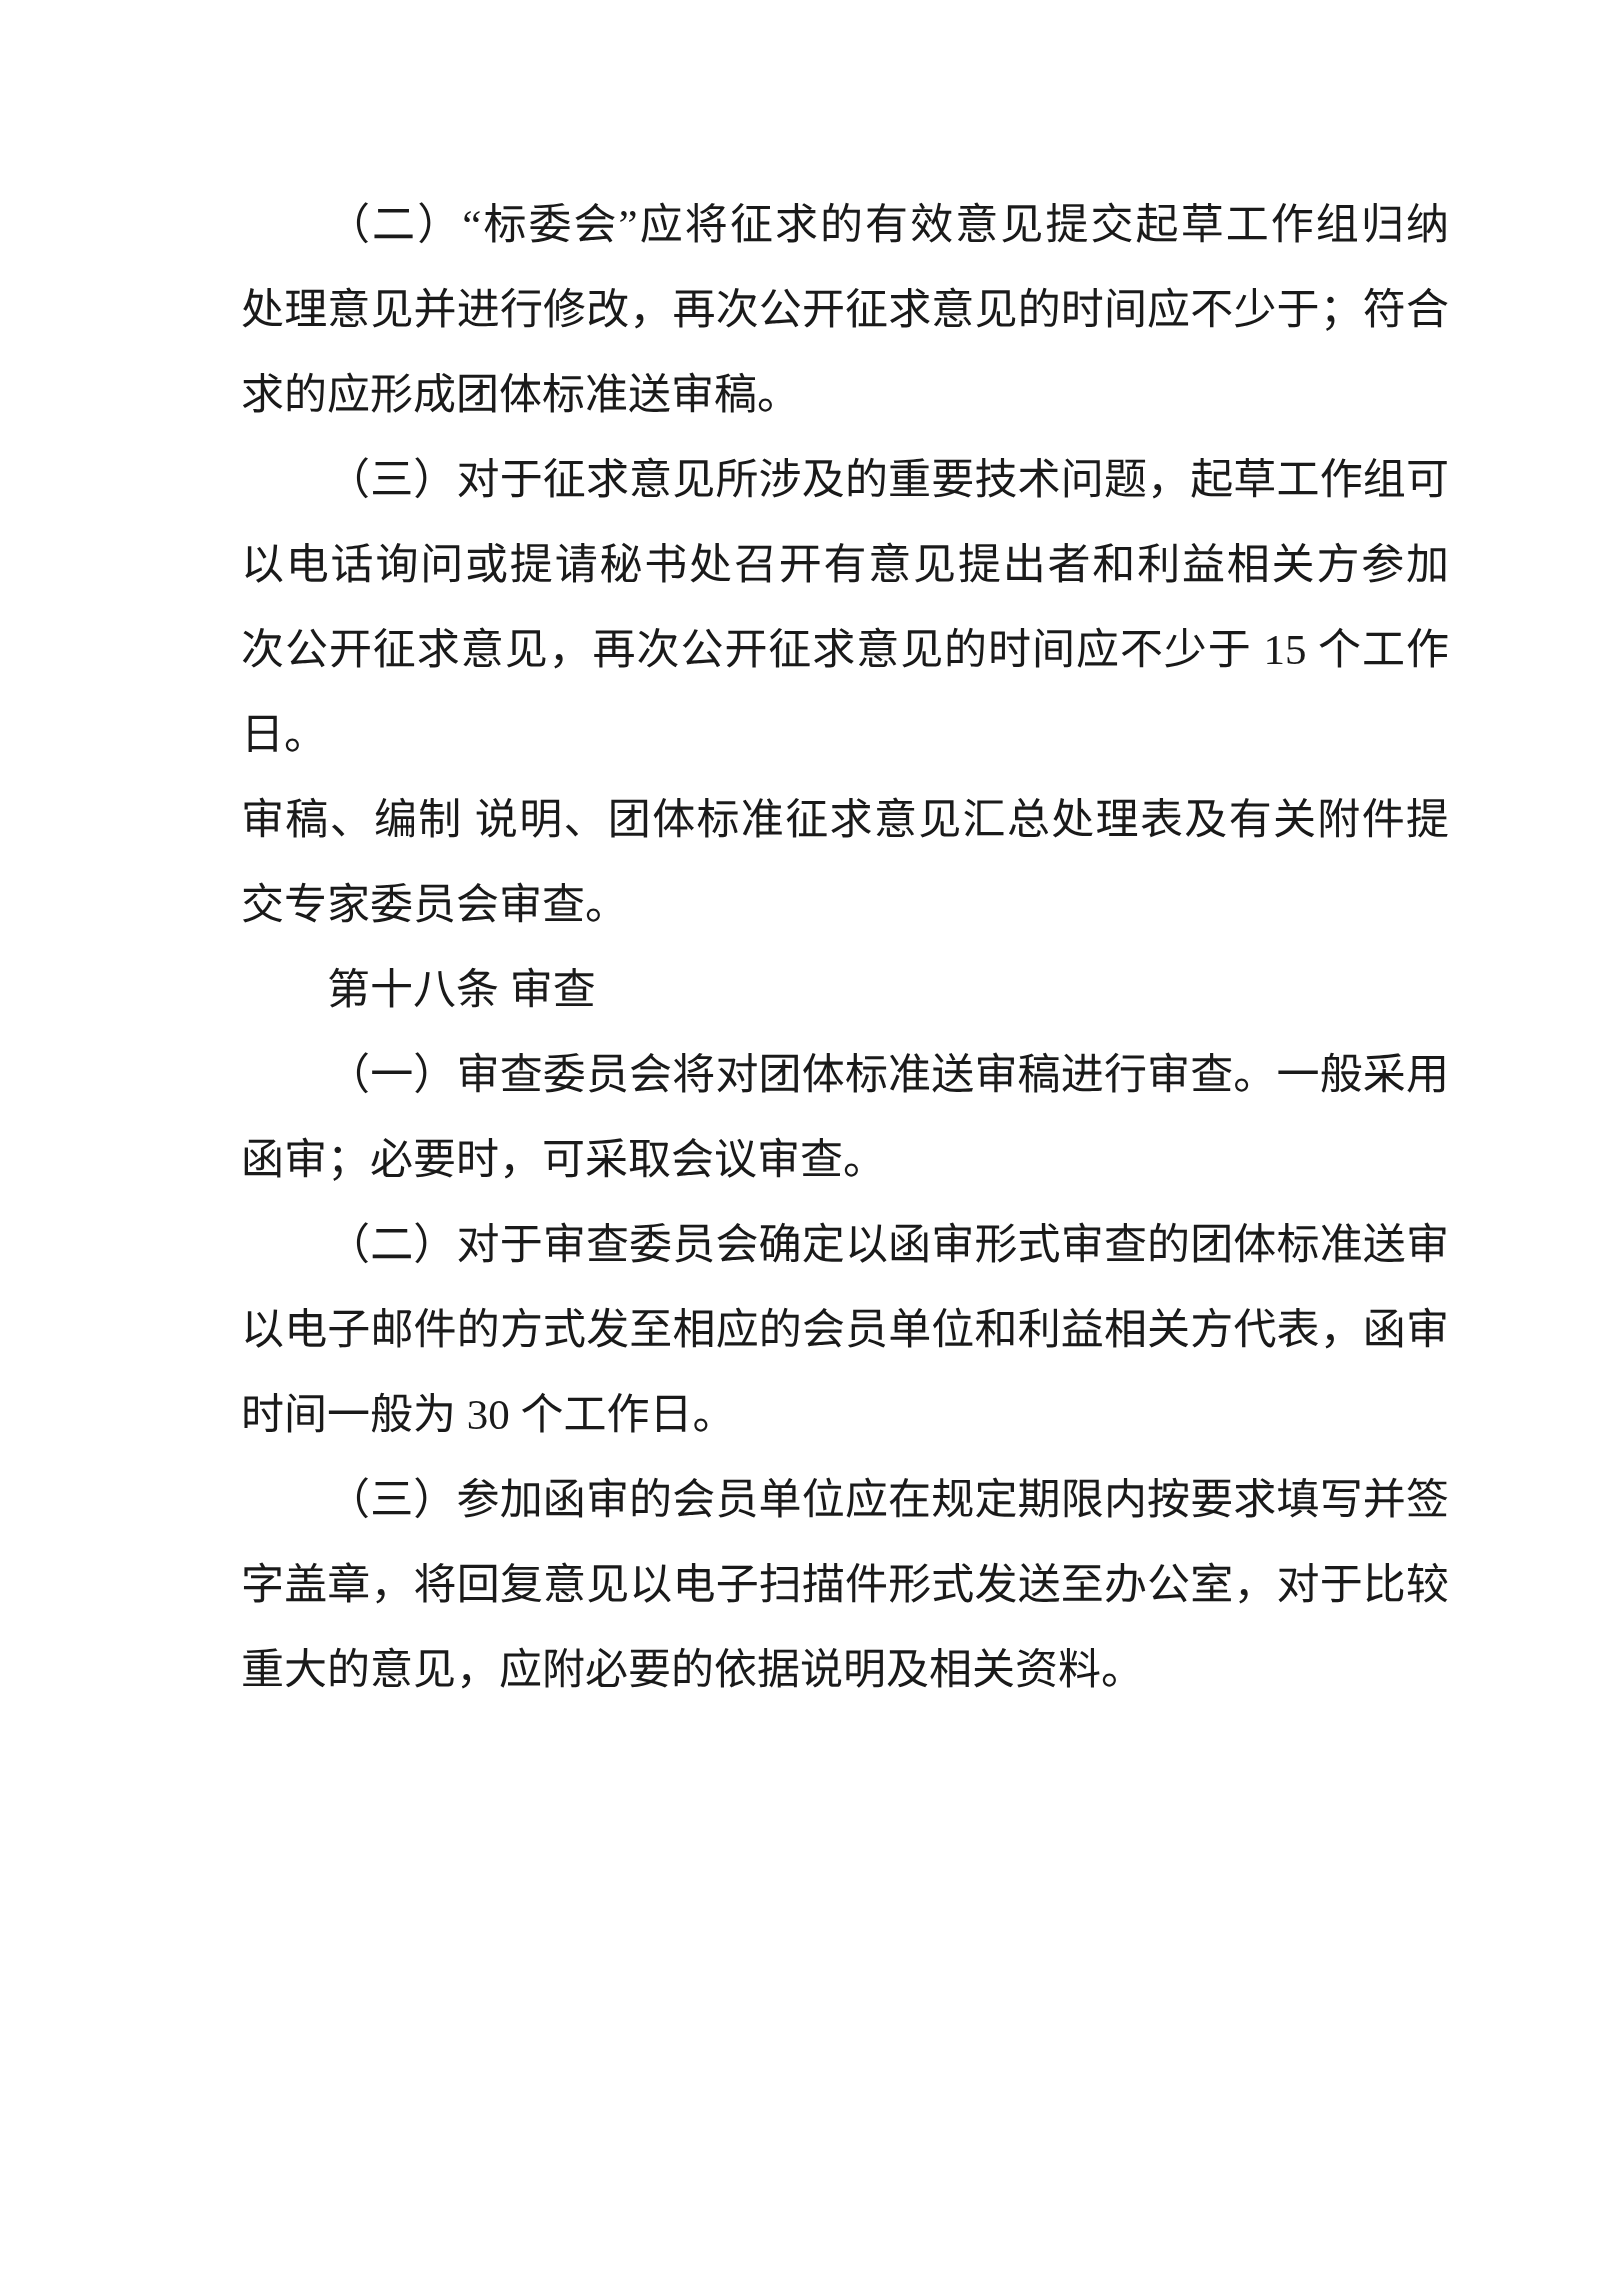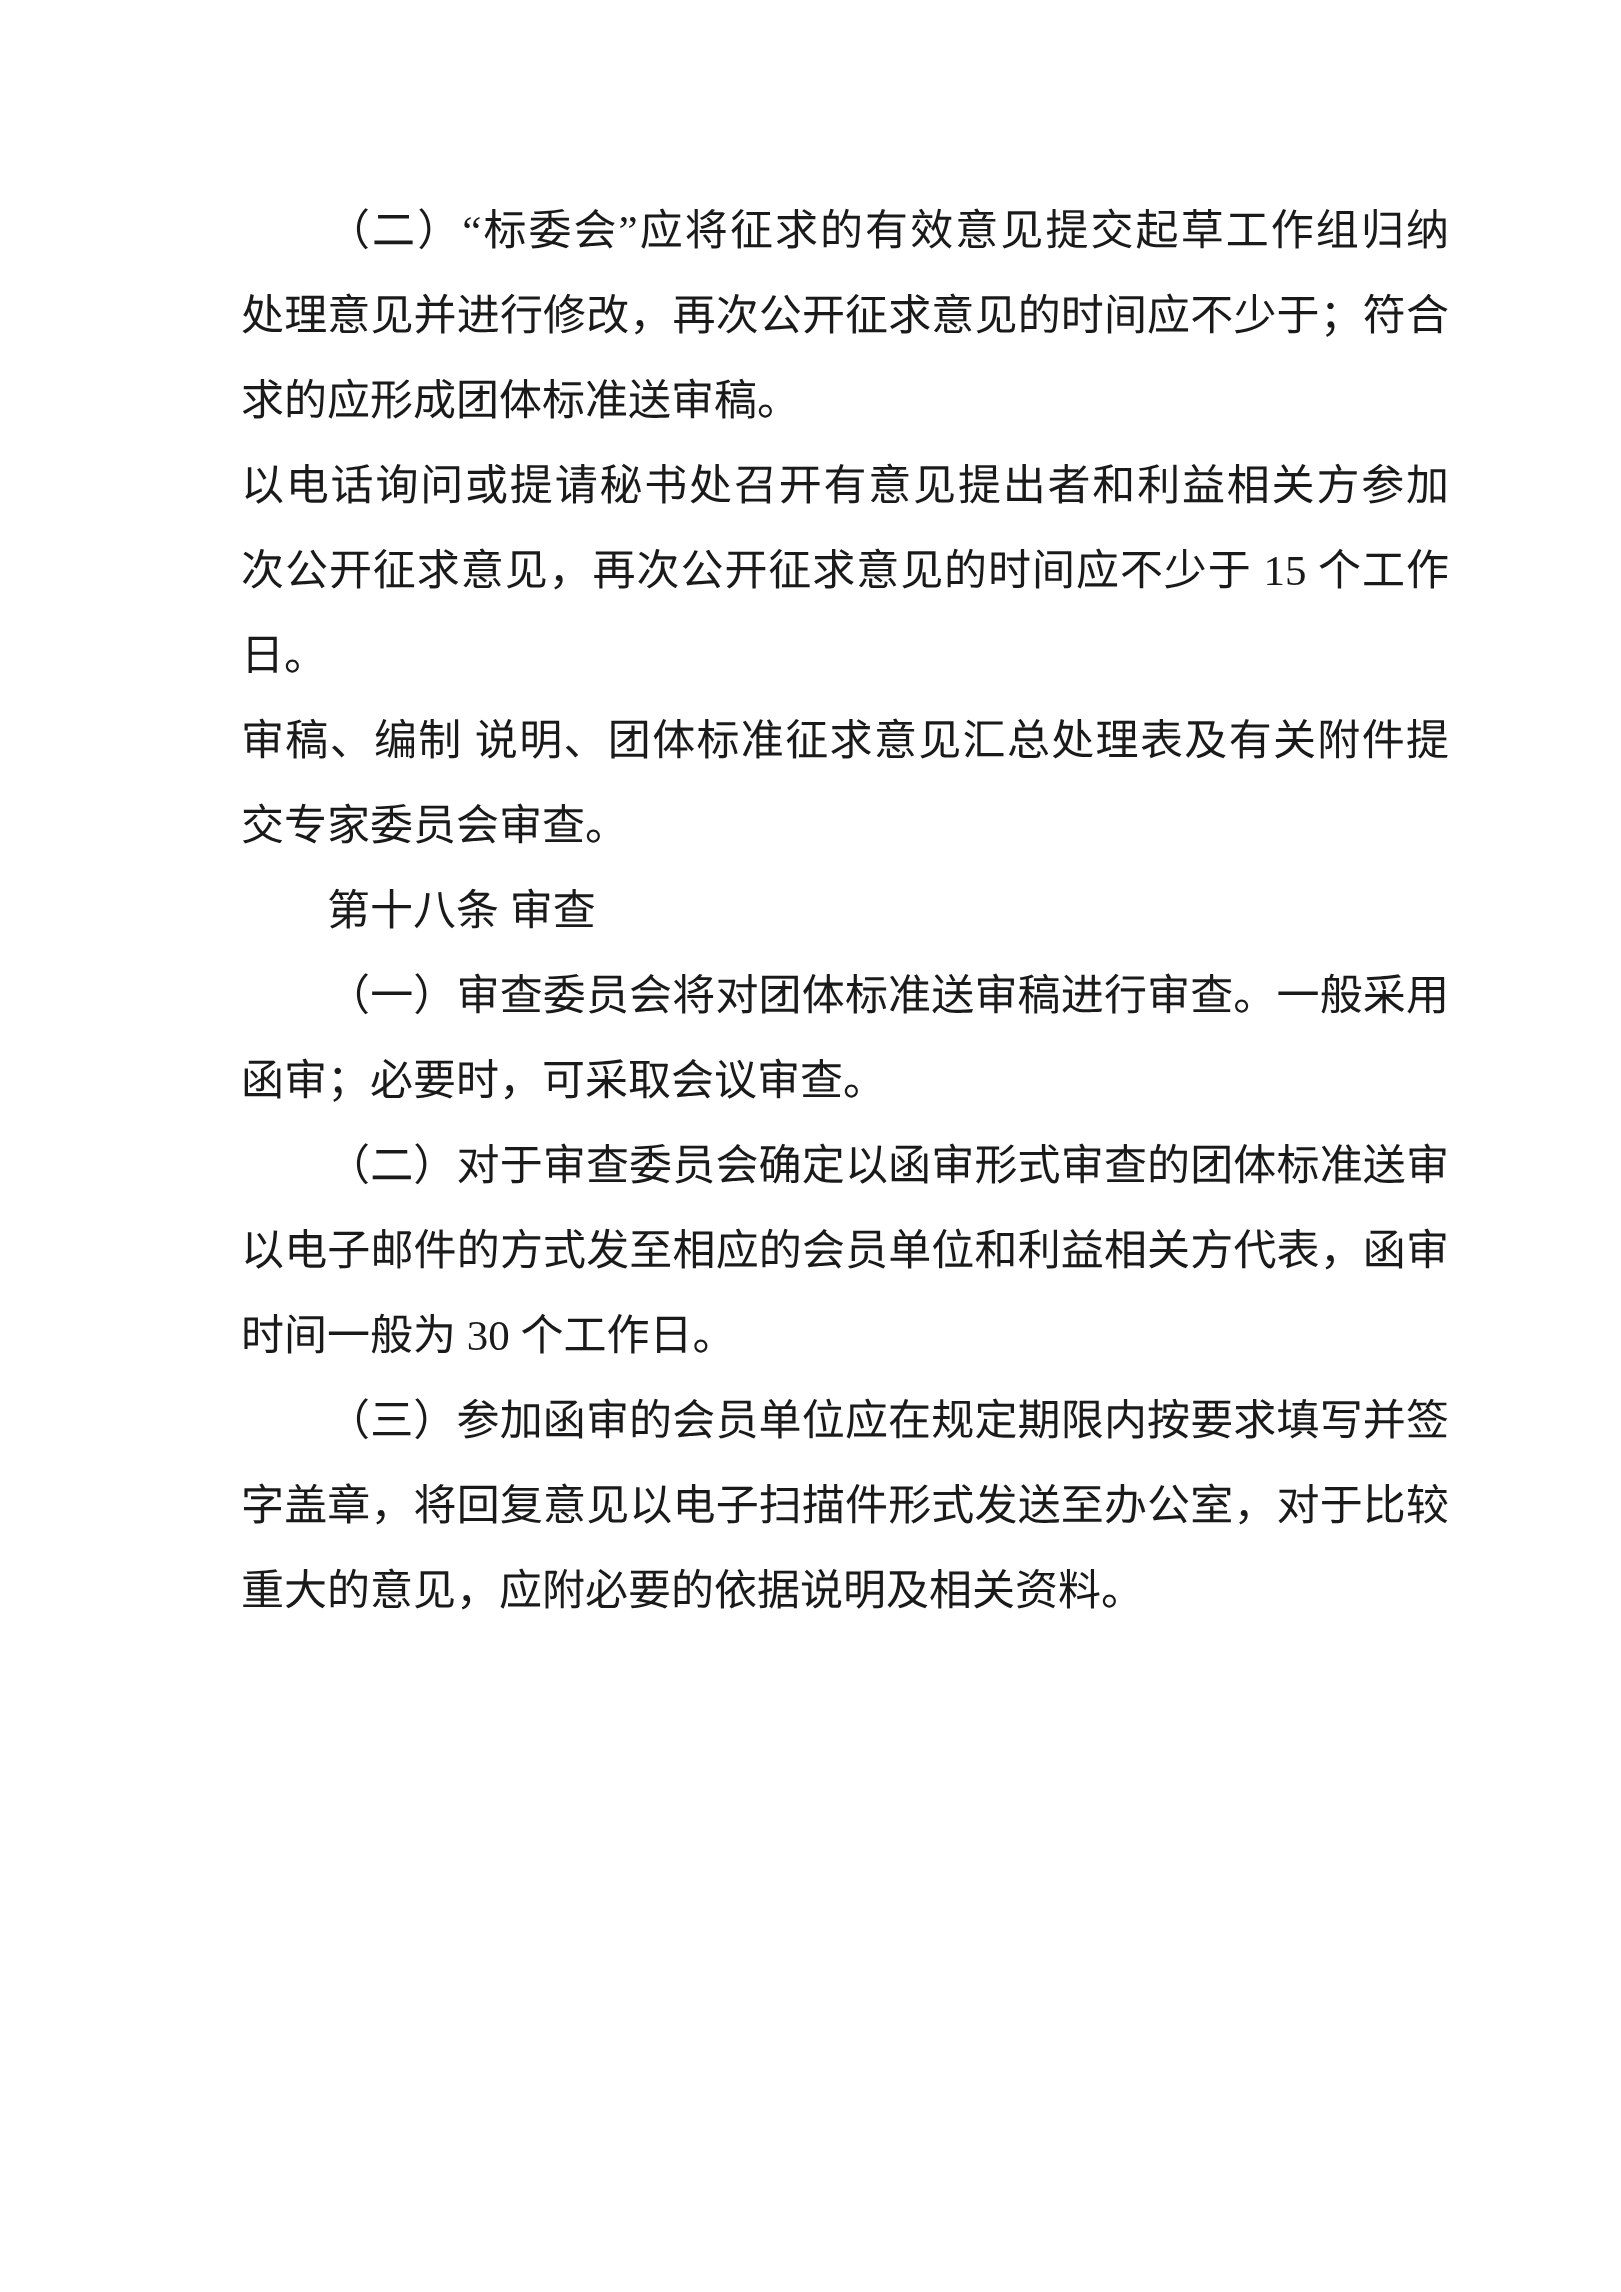--- a/index.html
+++ b/index.html
@@ -12,21 +12,21 @@
     width: 1621px;
     height: 2293px;
     margin: 0 auto;
     background: #ffffff;
     overflow: hidden;
     font-family: "Liberation Serif", "DejaVu Serif", serif;
   }
   .text-block {
     position: absolute;
     left: 241px;
-    top: 188px;
+    top: 182px;
     width: 1208px;
     color: #1a1a1a;
   }
   .para {
     margin: 0;
     padding: 0;
   }
   .line {
     font-size: 43px;
     height: 85px;
@@ -59,20 +59,21 @@
 <div class="page">
   <div class="text-block">
 
     <section class="para">
       <div class="line first just">（二）“标委会”应将征求的有效意见提交起草工作组归纳</div>
       <div class="line just">处理意见并进行修改，再次公开征求意见的时间应不少于；符合要</div>
       <div class="line end">求的应形成团体标准送审稿。</div>
     </section>
 
     <section class="para">
+      <div class="line first just">（三）对于征求意见所涉及的重要技术问题，起草工作组可</div>
       <div class="line just">以电话询问或提请秘书处召开有意见提出者和利益相关方参加</div>
       <div class="line just">次公开征求意见，再次公开征求意见的时间应不少于 15 个工作</div>
       <div class="line end">日。</div>
     </section>
 
     <section class="para">
       <div class="line just">审稿、编制 说明、团体标准征求意见汇总处理表及有关附件提</div>
       <div class="line end">交专家委员会审查。</div>
     </section>
 

